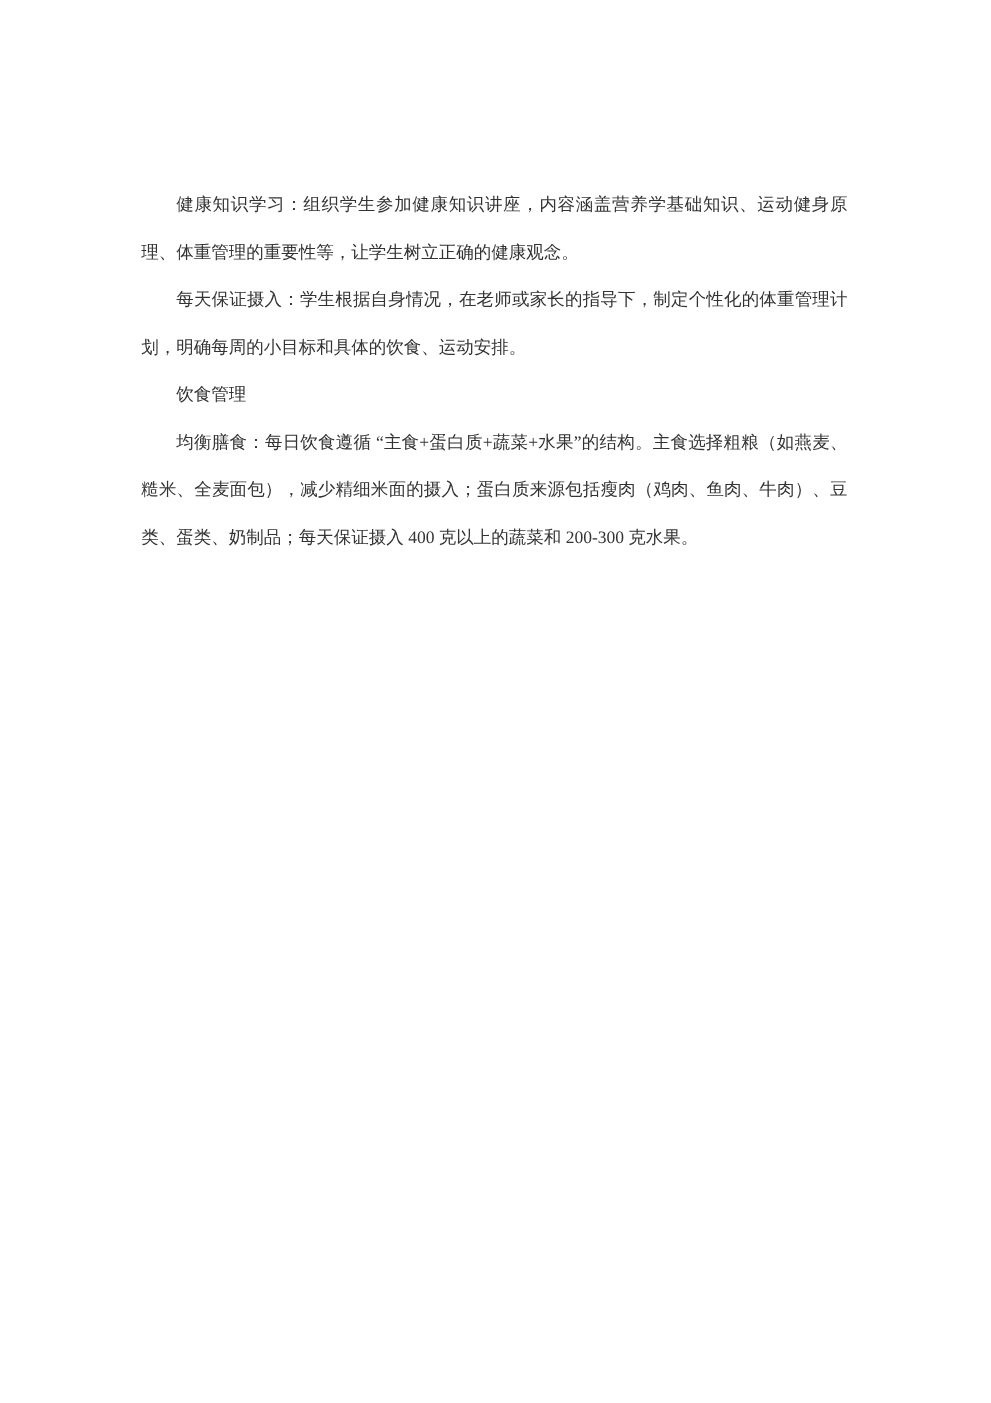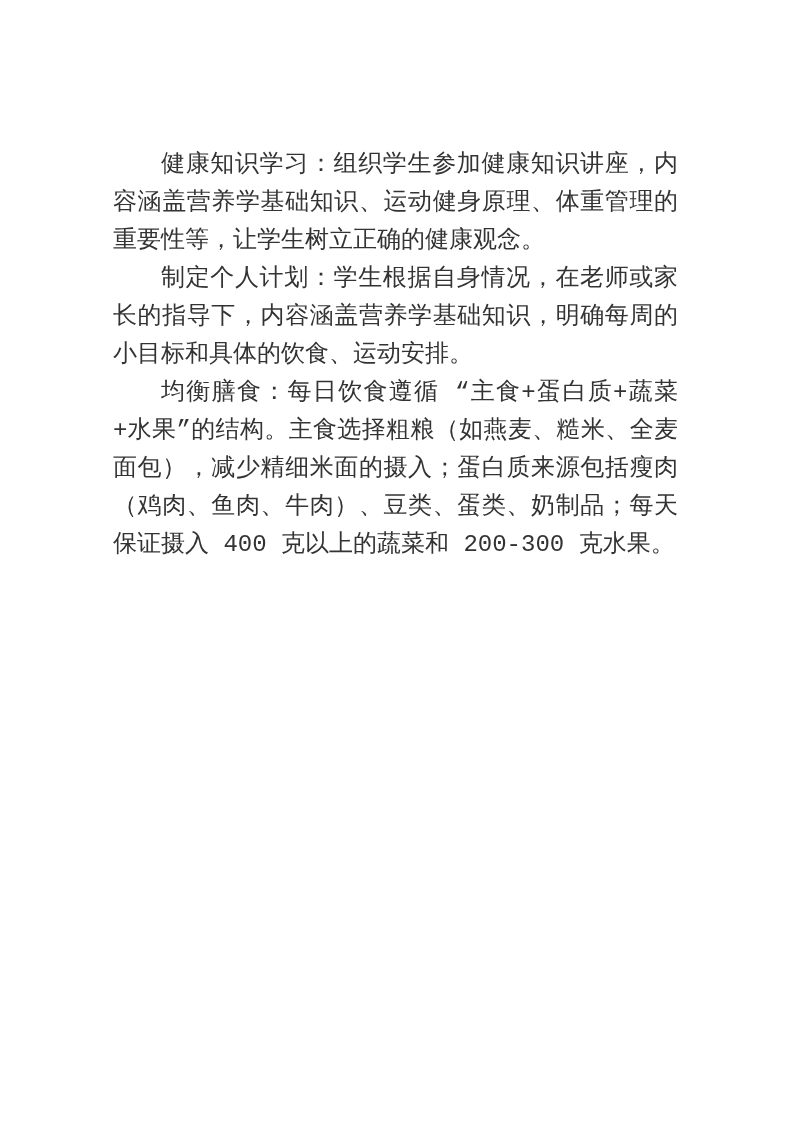--- a/index.html
+++ b/index.html
@@ -11,22 +11,22 @@
     position: relative;
     width: 793px;
     height: 1122px;
     background: #ffffff;
     box-sizing: border-box;
     padding: 146px 115px 0 113px;
     overflow: hidden;
   }
   .doc p {
     margin: 0;
-    font-family: Liberation Mono, monospace;
-    font-size: 24px;
+    font-family: Liberation Serif, serif;
+    font-size: 14px;
     line-height: 38px;
     color: #333333;
     text-align: justify;
     text-indent: 2em;
     word-break: break-all;
   }
   
   .p-health    { margin-bottom: 41px; }
   .p-plan      { margin-bottom: 65px; }
   .h-stage     { margin-bottom: 44px; }
@@ -34,20 +34,21 @@
   .p-balanced  { margin-bottom: 55px; }
   .p-calorie   { margin-bottom: 0; }
 </style>
 </head>
 <body>
 
 <div class="page">
   <div class="doc">
     <p class="p-health">健康知识学习：组织学生参加健康知识讲座，内容涵盖营养学基础知识、运动健身原理、体重管理的重要性等，让学生树立正确的健康观念。</p>
 
-    <p class="p-plan">制定个人计划：学生根据自身情况，在老师或家长的指导下，内容涵盖营养学基础知识，明确每周的小目标和具体的饮食、运动安排。</p>
+    <p class="p-plan">每天保证摄入：学生根据自身情况，在老师或家长的指导下，制定个性化的体重管理计划，明确每周的小目标和具体的饮食、运动安排。</p>
 
 
+    <p class="h-diet">饮食管理</p>
 
     <p class="p-balanced">均衡膳食：每日饮食遵循 “主食+蛋白质+蔬菜+水果”的结构。主食选择粗粮（如燕麦、糙米、全麦面包），减少精细米面的摄入；蛋白质来源包括瘦肉（鸡肉、鱼肉、牛肉）、豆类、蛋类、奶制品；每天保证摄入 400 克以上的蔬菜和 200-300 克水果。</p>
 
   </div>
 </div>
 
 </body></html>

